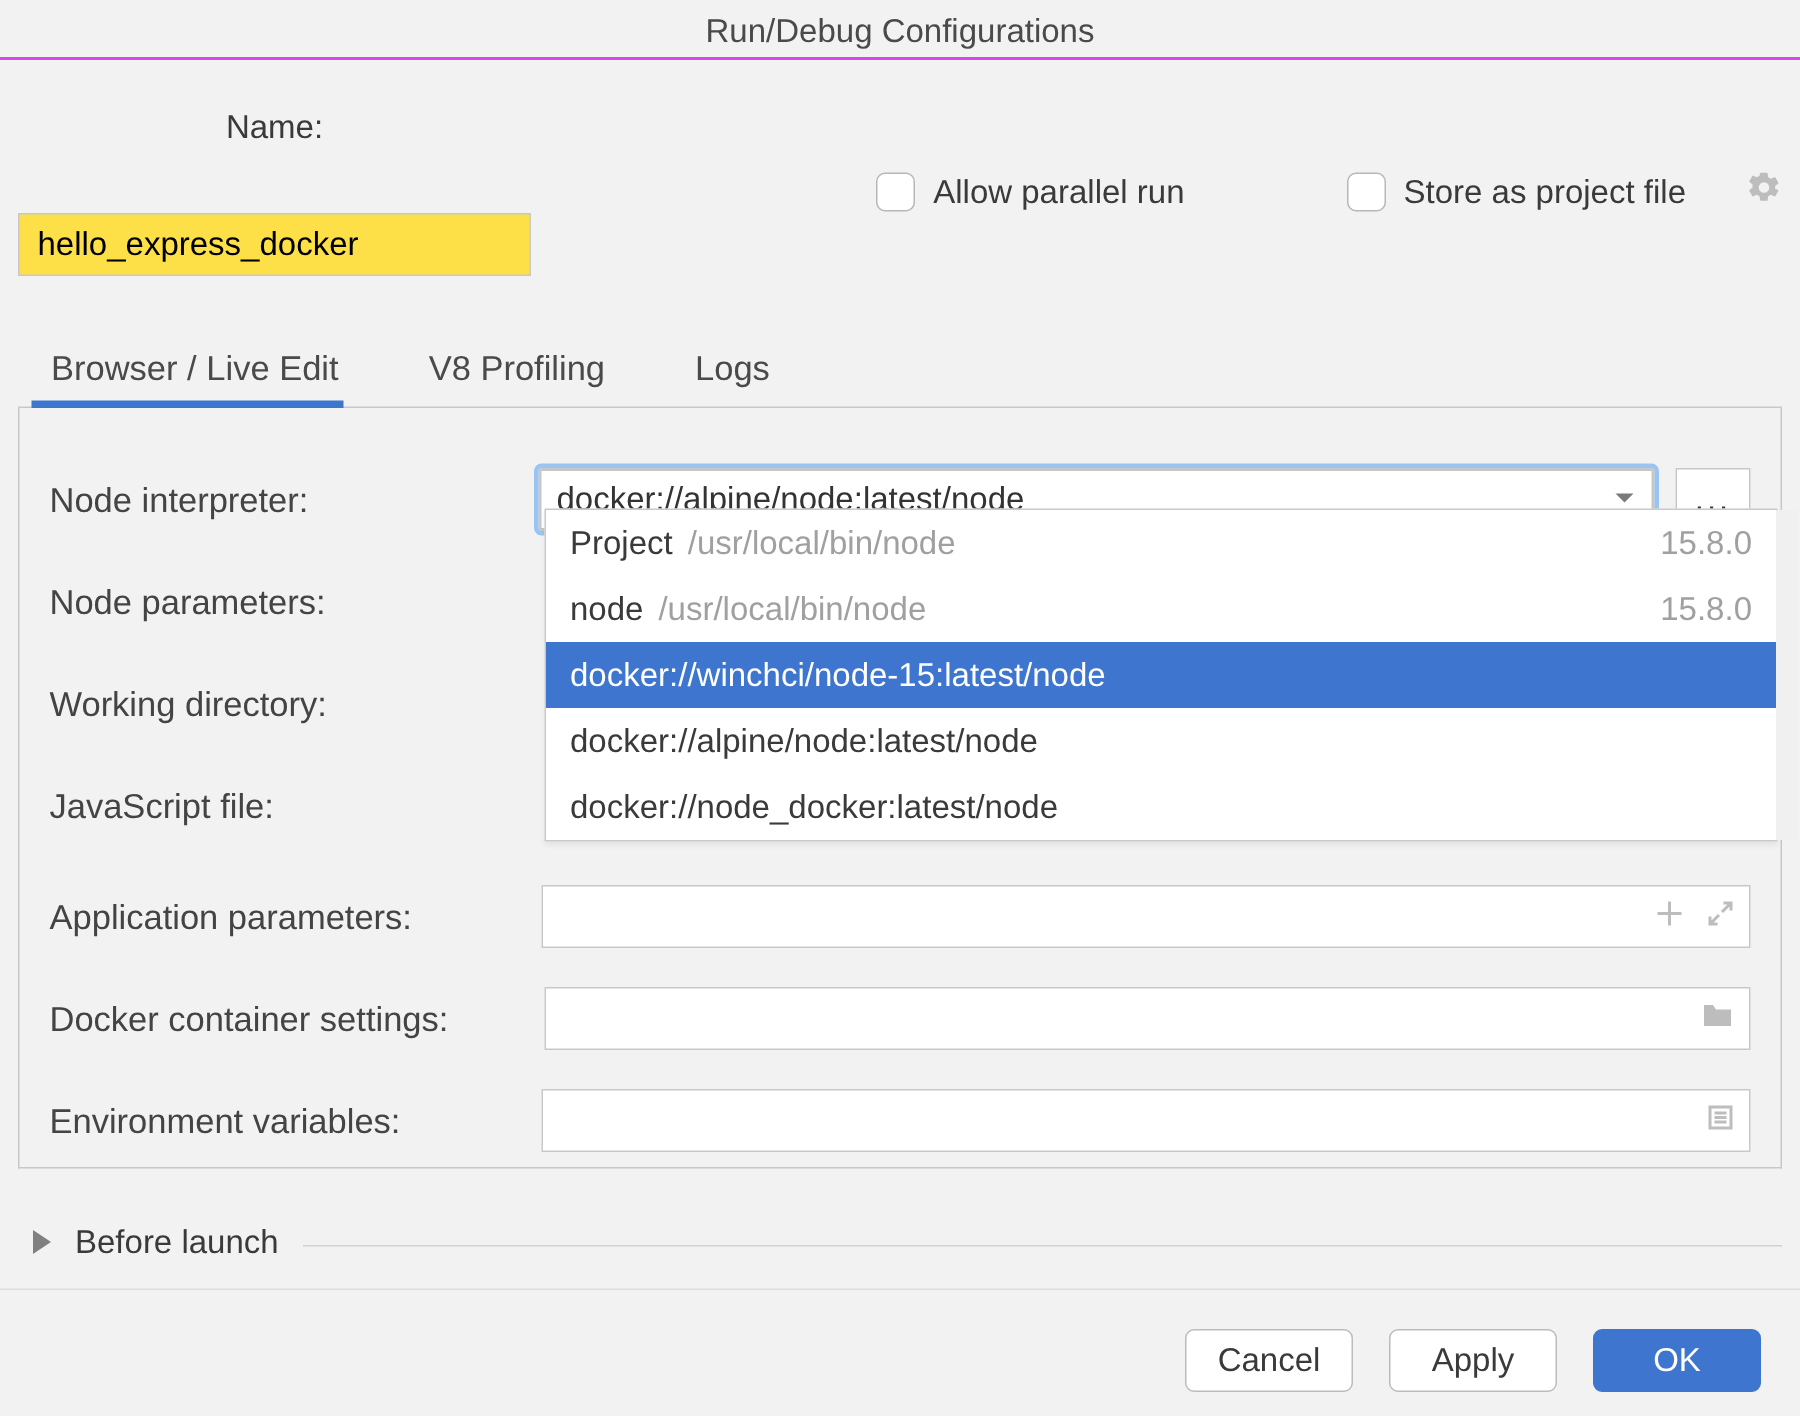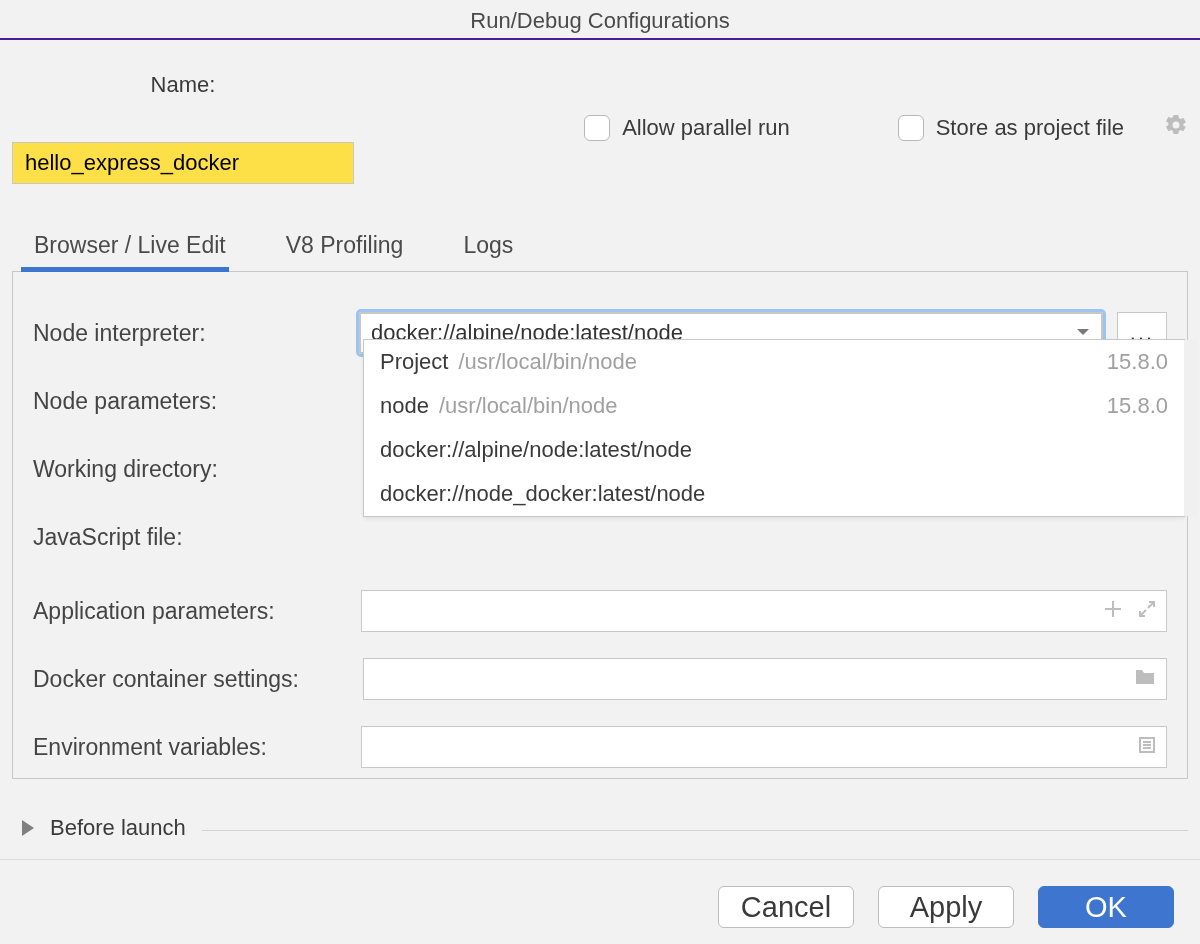--- a/index.html
+++ b/index.html
@@ -14,21 +14,21 @@
     overflow: hidden;
   }
 
   
   .title-row {
     height: 40px;
     text-align: center;
     padding-top: 8px;
     font-size: 22px;
     color: #4a4a4a;
-    border-bottom: 2px solid #4c1d95;
+    border-bottom: 2px solid #d946ef;
   }
 
   
   .name-row {
     display: flex;
     align-items: center;
     padding: 32px 12px 44px 12px;
     gap: 40px;
   }
   .name-block { display:flex; align-items:center; gap:44px;flex-direction:column; }
@@ -179,26 +179,26 @@
     bottom: 84px;
     height:1px;
     background:#dcdcdc;
   }
   .footer {
     position:absolute;
     bottom: 16px; right: 26px;
     display:flex; gap:24px;
   }
   .btn {
-    width: 136px; height: 42px;
+    width: 112px; height: 42px;
     border:1px solid #bcbcbc;
     border-radius:6px;
     background:#fff;
     display:flex; align-items:center; justify-content:center;
-    font-size:29px; cursor:pointer;
+    font-size:22px; cursor:pointer;
   }
   .btn-primary {
     background:#3e76cf; color:#fff; border:1px solid #3e76cf;
   }
 </style>
 </head>
 <body>
 
 <div class="title-row">Run/Debug Configurations</div>
 
@@ -313,20 +313,25 @@
         </span>
         <span class="dd-ver">15.8.0</span>
       </div>
       <div class="dd-item">
         <span class="dd-main">
           <span>node</span>
           <span class="dd-path">/usr/local/bin/node</span>
         </span>
         <span class="dd-ver">15.8.0</span>
       </div>
+      <div class="dd-item dd-sel">
+        <span class="dd-main">
+          <span>docker://winchci/node-15:latest/node</span>
+        </span>
+      </div>
       <div class="dd-item">
         <span class="dd-main">
           <span>docker://alpine/node:latest/node</span>
         </span>
       </div>
       <div class="dd-item">
         <span class="dd-main">
           <span>docker://node_docker:latest/node</span>
         </span>
       </div>

